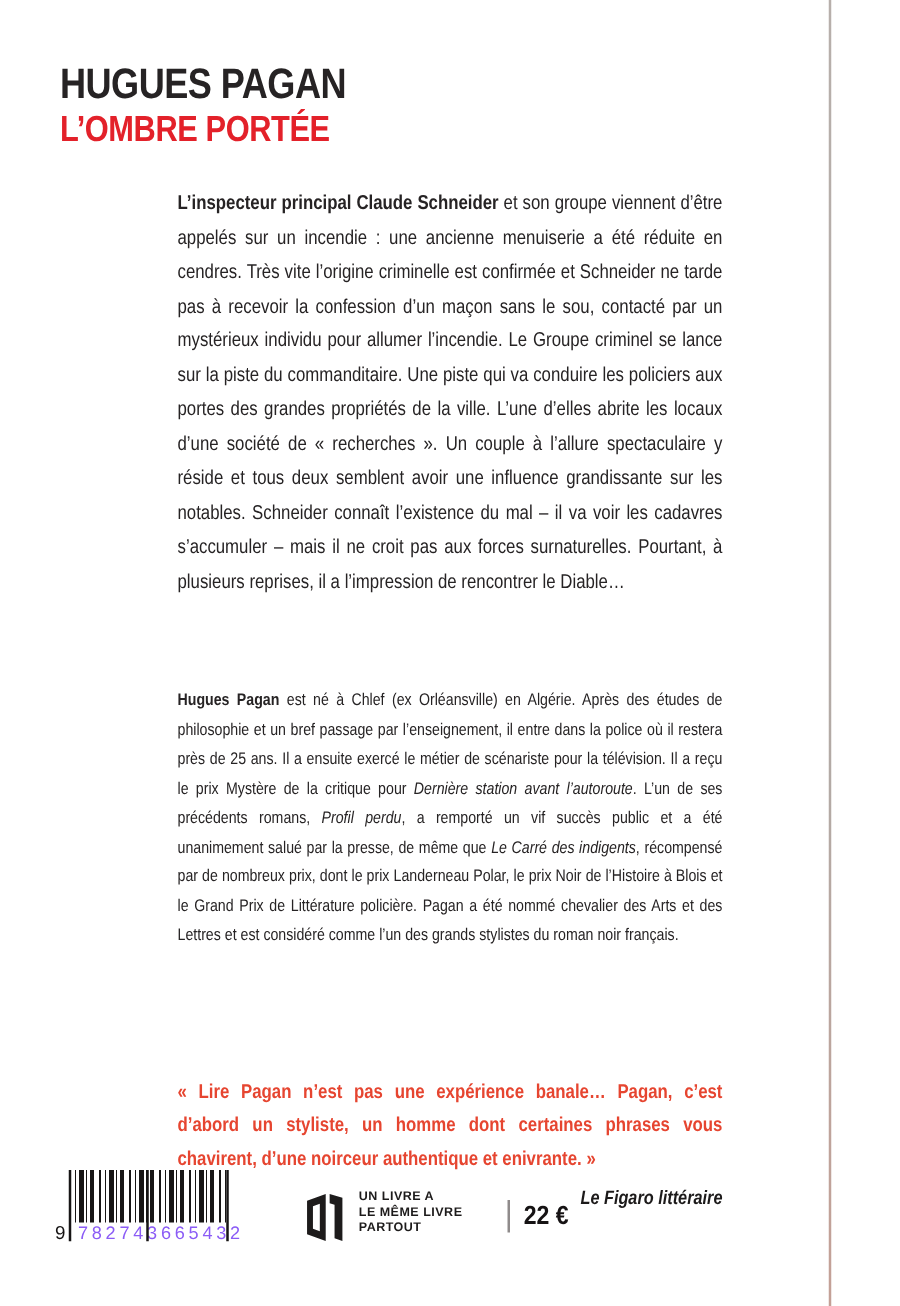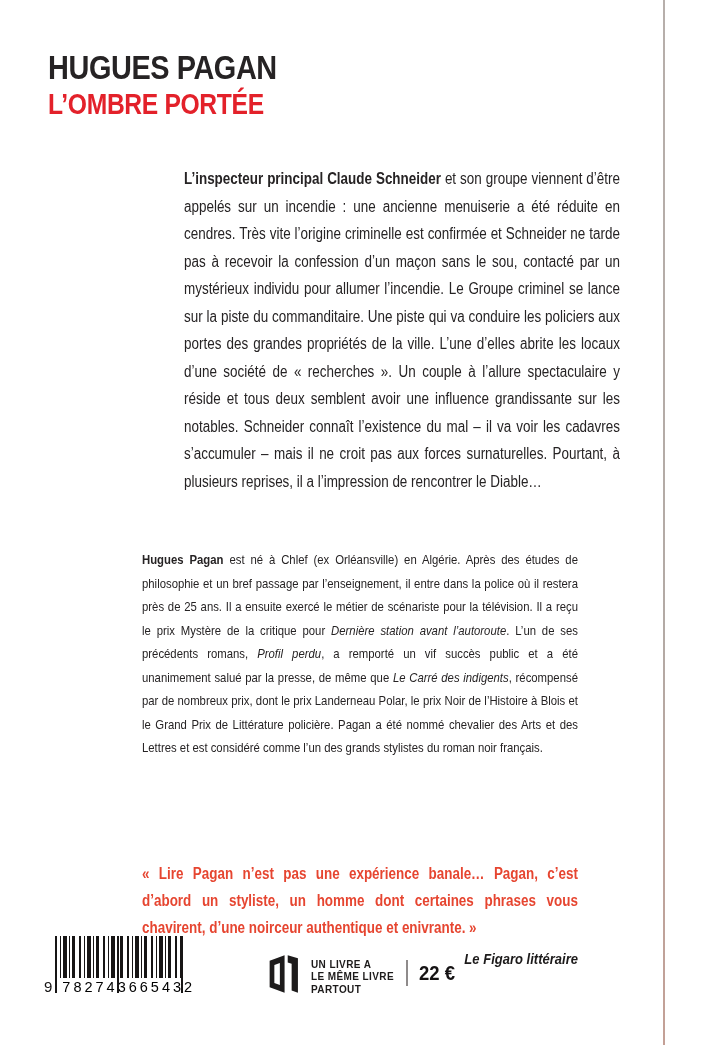--- a/index.html
+++ b/index.html
@@ -20,21 +20,21 @@
   }
   .title{
     position:absolute;left:48px;top:88px;
     font-size:29px;font-weight:700;letter-spacing:-.4px;
     transform:scaleX(.85);transform-origin:0 0;
     white-space:nowrap;margin:0;
   }
   
   .cx{transform:scaleX(.84);transform-origin:0 0;}
   .col{position:absolute;left:142px;}
-  .synopsis{top:165px;margin-left:42px;}
+  .synopsis{top:149px;}
   .synopsis .cx{width:519px;font-size:16px;line-height:27.5px;text-align:justify;}
   .bio{top:548px;}
   .bio .cx{width:519px;font-size:13.5px;line-height:23.5px;text-align:justify;}
   .quote-block{top:836px;margin-top:24px;}
   .quote-block .cx{width:519px;}
   .quote-text{font-size:16px;line-height:27px;font-weight:700;text-align:justify;margin:0;}
   .quote-source{margin:9px 0 0 0;text-align:right;font-size:15.5px;font-weight:700;font-style:italic;color:#1c1a1a;}
   
   .barcode{position:absolute;left:44px;top:936px;display:flex;align-items:flex-end;}
   .bc-left-digit{font-size:15px;letter-spacing:0;line-height:1;margin:0 3px 1px 0;color:#151313;}
@@ -44,23 +44,23 @@
     background:repeating-linear-gradient(90deg,
       #171515 0 2px,transparent 2px 5px,
       #171515 5px 6px,transparent 6px 8px,
       #171515 8px 12px,transparent 12px 14px,
       #171515 14px 15px,transparent 15px 17px,
       #171515 17px 20px,transparent 20px 24px);
   }
   .bc-guard{position:absolute;top:0;width:2px;height:57px;background:#171515;}
   .g-left{left:0;} .g-mid{left:62px;} .g-right{right:0;}
   .bc-nums{display:flex;justify-content:space-between;padding:0 8px 0 7px;margin-top:2px;
-    font-size:14.5px;letter-spacing:3px;line-height:1;color:#000000;}
+    font-size:14.5px;letter-spacing:3px;line-height:1;color:#8b5cf6;}
   
-  .price-logo{position:absolute;left:264px;top:952px;display:flex;align-items:flex-end;gap:9px;}
+  .price-logo{position:absolute;left:240px;top:952px;display:flex;align-items:flex-start;gap:9px;}
   .logo-text{font-size:10px;font-weight:700;line-height:12.5px;letter-spacing:.4px;color:#1d1b1b;white-space:nowrap;}
   
   .pub-row{position:absolute;left:406px;top:960px;display:flex;align-items:center;gap:11px;}
   .site{font-size:21px;font-weight:700;letter-spacing:-.2px;color:#161314;}
   .pipe{width:1.5px;height:26px;background:#8f8b8b;}
   .price{font-size:21px;font-weight:600;transform:scaleX(.88);transform-origin:0 50%;color:#161314;white-space:nowrap;}
   
   .photo-credit{
     position:absolute;left:688px;top:985px;
     transform:rotate(-90deg);transform-origin:0 100%;

